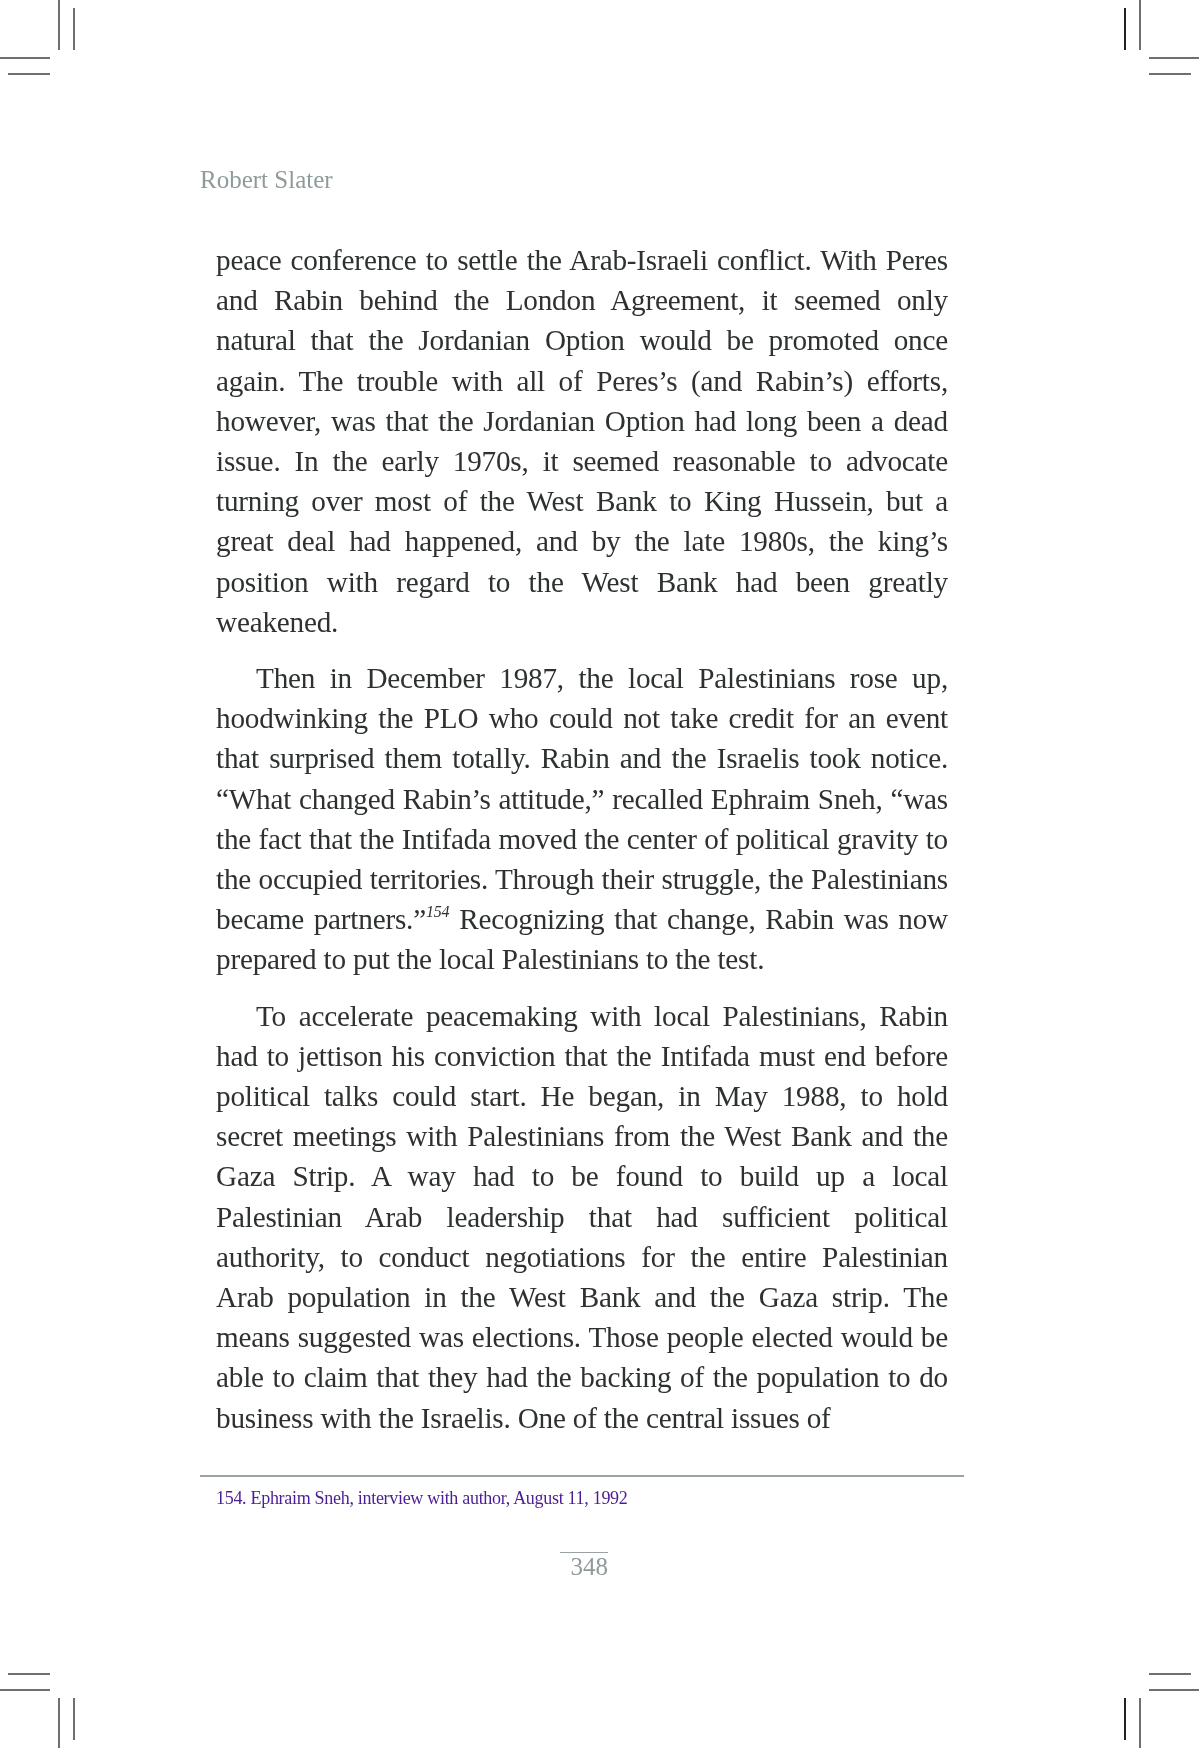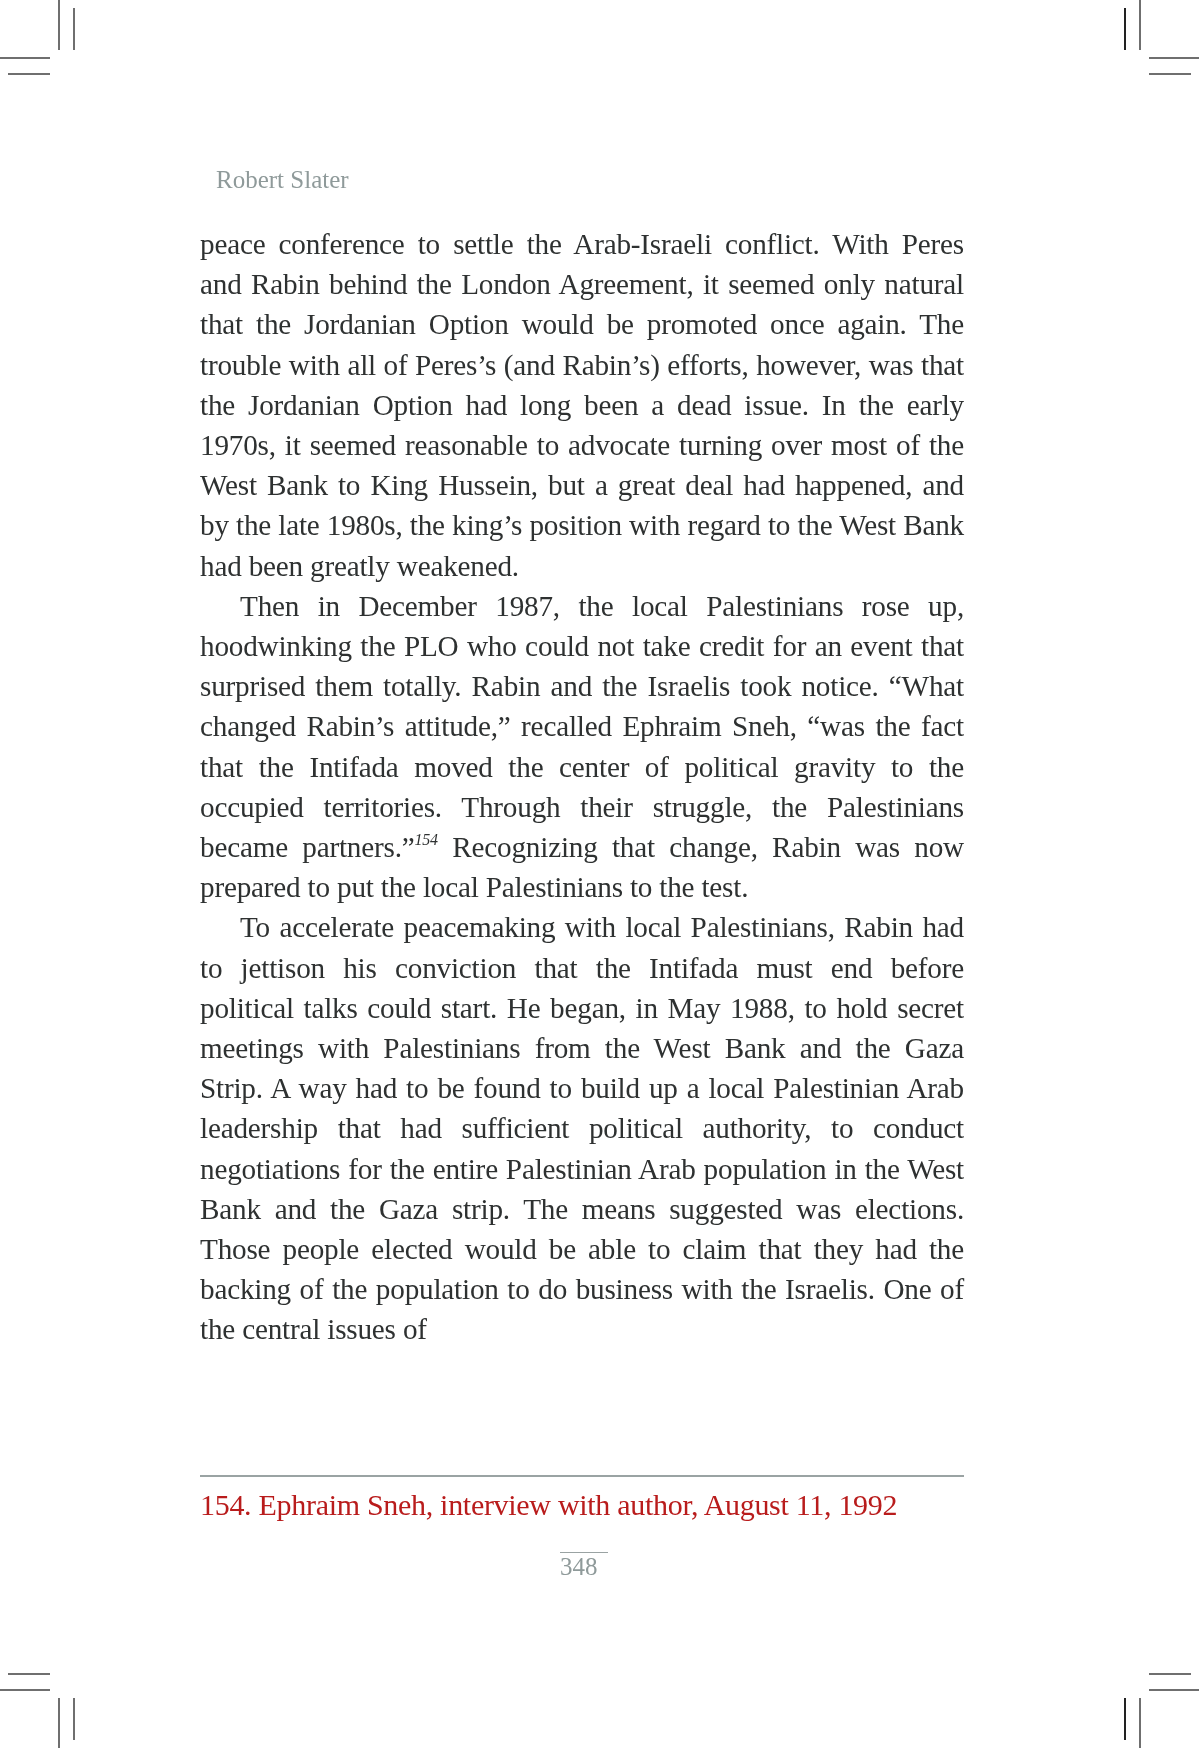--- a/index.html
+++ b/index.html
@@ -1,37 +1,37 @@
 <!DOCTYPE html>
 <html><head>
 <meta charset="utf-8">
 <style>
   html, body { margin: 0; padding: 0; background: #ffffff; }
   body { width: 1199px; height: 1748px; position: relative; overflow: hidden; }
   .mark { position: absolute; background: #6f6f6f; }
   .header {
     position: absolute; left: 200px; top: 166px;
-    font-family: "Liberation Serif", serif; font-size: 25px; color: #8f9a9a; margin-left: 16px;
+    font-family: "Liberation Serif", serif; font-size: 25px; color: #8f9a9a;
   }
   .body-text {
     position: absolute; left: 200px; top: 224px; width: 764px;
     font-family: "Liberation Serif", serif; font-size: 29.2px; line-height: 40.2px;
     color: #2e3131; text-align: justify; letter-spacing: -0.2px;
   }
-  .body-text p { margin: 0; text-align: justify; text-align-last: left; }
+  .body-text p { margin: 16px; text-align: justify; text-align-last: left; }
   .body-text p.indent { text-indent: 40px; }
   sup { font-size: 16px; line-height: 0; vertical-align: 12px; font-style: italic; }
   .fn-rule { position: absolute; left: 200px; top: 1475px; width: 764px; height: 2px; background: #9aa3a3; }
   .footnote {
-    position: absolute; left: 200px; top: 1488px;
-    font-family: "Liberation Serif", serif; font-size: 30px; color: #b91c1c; letter-spacing: -0.3px;
+    position: absolute; left: 216px; top: 1488px;
+    font-family: "Liberation Serif", serif; font-size: 18px; color: #4c1d95; letter-spacing: -0.3px;
   }
   .page-num-rule { position: absolute; left: 560px; top: 1552px; width: 48px; height: 1px; background: #9aa3a3; }
   .page-num {
-    position: absolute; left: 560px; width: 48px; top: 1553px; text-align: left;
+    position: absolute; left: 560px; width: 48px; top: 1553px; text-align: right;
     font-family: "Liberation Serif", serif; font-size: 25px; color: #8f9a9a;
   }
 </style>
 </head>
 <body>
 
 <div class="mark" style="left:58px;top:0;width:2px;height:50px;"></div>
 <div class="mark" style="left:73px;top:8px;width:2px;height:42px;"></div>
 <div class="mark" style="left:0;top:57px;width:50px;height:2px;"></div>
 <div class="mark" style="left:8px;top:73px;width:42px;height:2px;"></div>

